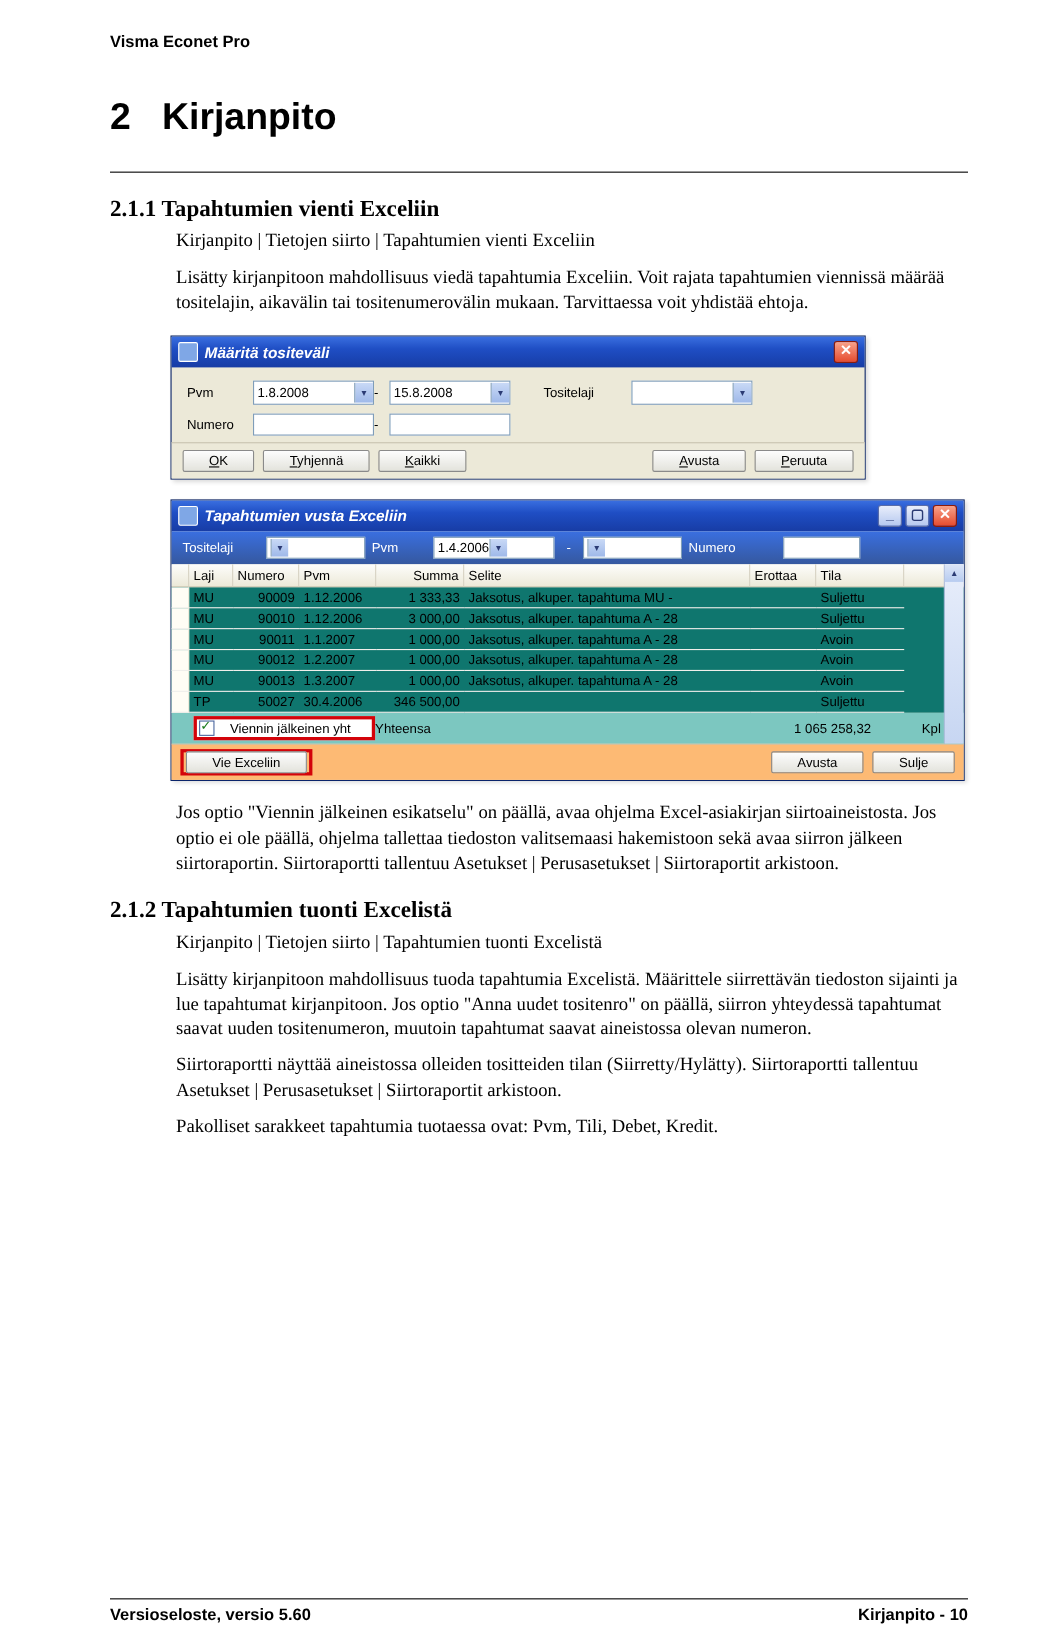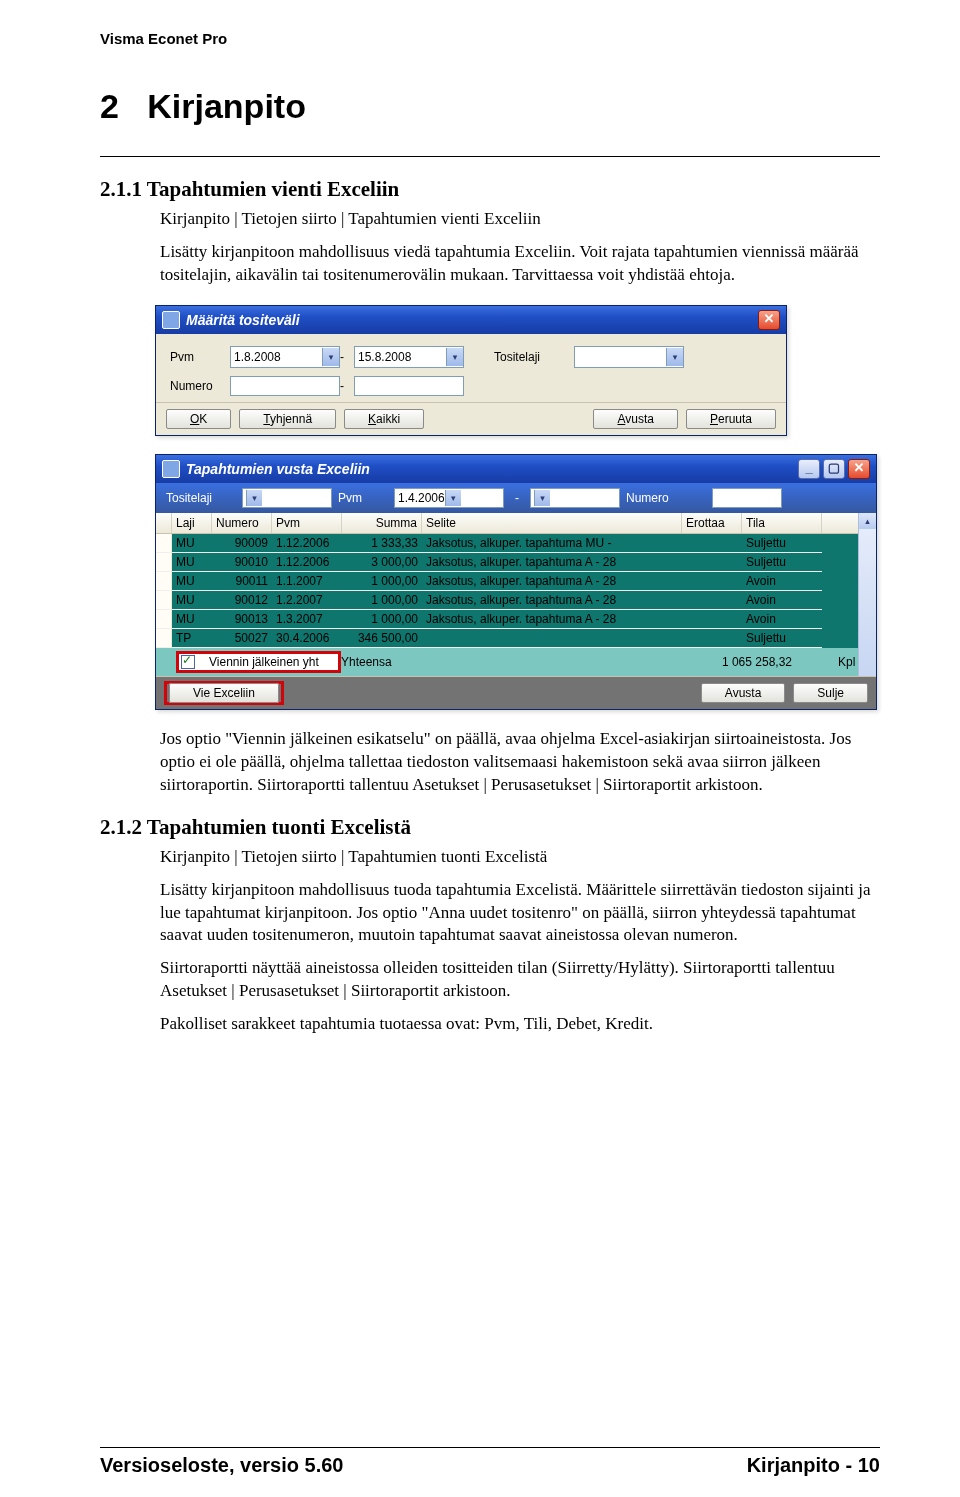--- a/index.html
+++ b/index.html
@@ -47,21 +47,21 @@
     bottom: 20px;
     left: 100px;
     right: 80px;
   }
   .footer hr { border:none; border-top:1px solid #000; margin: 0 0 6px 0; }
   .footer-row {
     display: flex;
     justify-content: space-between;
     font-family: Arial, Helvetica, sans-serif;
     font-weight: bold;
-    font-size: 20px;
+    font-size: 15px;
   }
 
   
   .shot-wrap { margin: 18px 0 18px 55px; }
   .win {
     border: 1px solid #0a246a;
     background: #ece9d8;
     font-family: Tahoma, Arial, sans-serif;
     font-size: 12px;
     box-shadow: 2px 2px 4px rgba(0,0,0,.15);
@@ -144,21 +144,21 @@
     background:#7cc7c0;
     font-size:12px;
     align-items:center;
     padding:3px 4px;
   }
   .redbox { border:3px solid #d3030a; padding:1px 2px; display:flex; align-items:center; gap:14px; background:#fff; }
   .chk { width:12px; height:12px; border:1px solid #4b669e; background:#fff; position:relative; }
   .chk::after { content:"✓"; position:absolute; top:-3px; left:0; font-size:12px; color:#1a7a1a; }
   .footer2 {
     display:flex; justify-content:space-between; align-items:center;
-    padding:4px 8px; background:#737373; border-top:1px solid #c8c2ae;
+    padding:4px 8px; background:#fdba74; border-top:1px solid #c8c2ae;
   }
   .vie-outline { border:3px solid #d3030a; padding:2px; display:inline-block; }
 </style>
 </head>
 <body>
 
 <div class="page">
   <div class="product-header">Visma Econet Pro</div>
 
   <h1 class="chapter">

